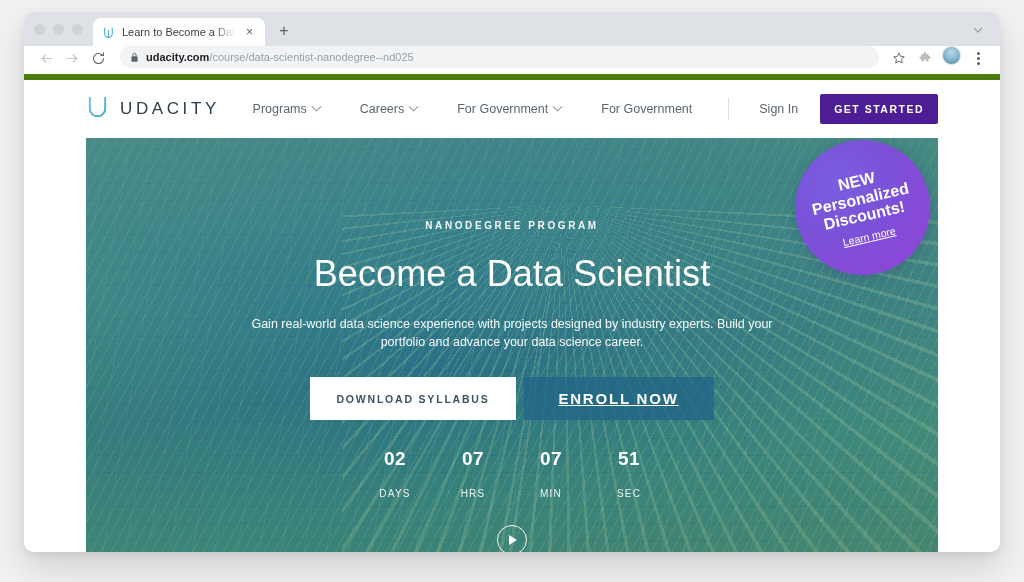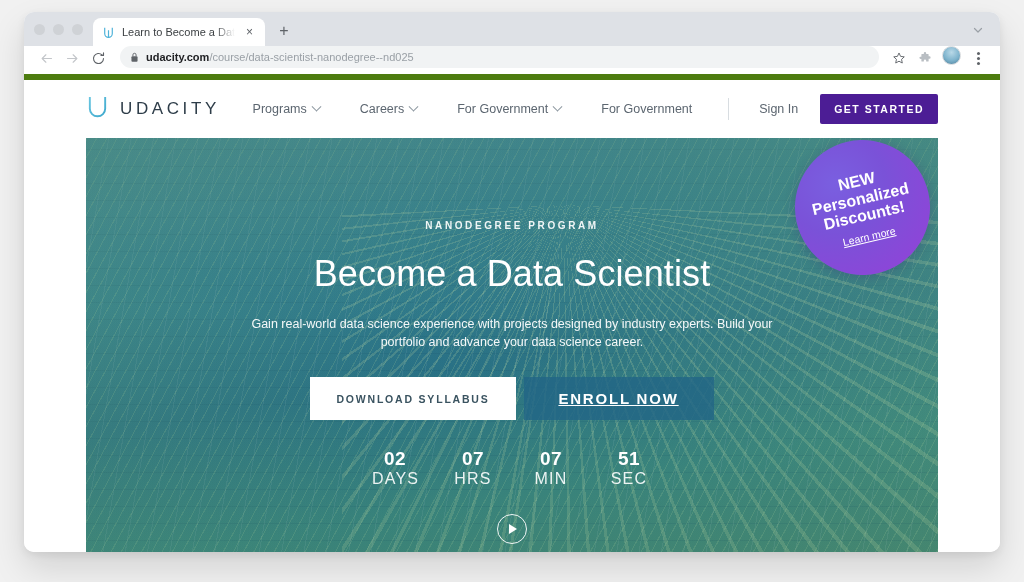--- a/index.html
+++ b/index.html
@@ -332,24 +332,24 @@
     gap: 32px;
   }
   .cd-unit { width: 46px; text-align: center; }
   .cd-value {
     font-size: 19px;
     font-weight: 700;
     color: #ffffff;
     letter-spacing: 0.5px;
   }
   .cd-label {
-    font-size: 16px;
+    font-size: 10px;
     letter-spacing: 1.2px;
     color: rgba(255,255,255,0.9);
-    margin-top: 0;
+    margin-top: 18px;
     text-align: center;
   }
   .play-btn {
     margin: 26px auto 0;
     width: 30px; height: 30px;
     border: 1.4px solid rgba(255,255,255,0.92);
     border-radius: 50%;
     display: flex;
     align-items: center;
     justify-content: center;

